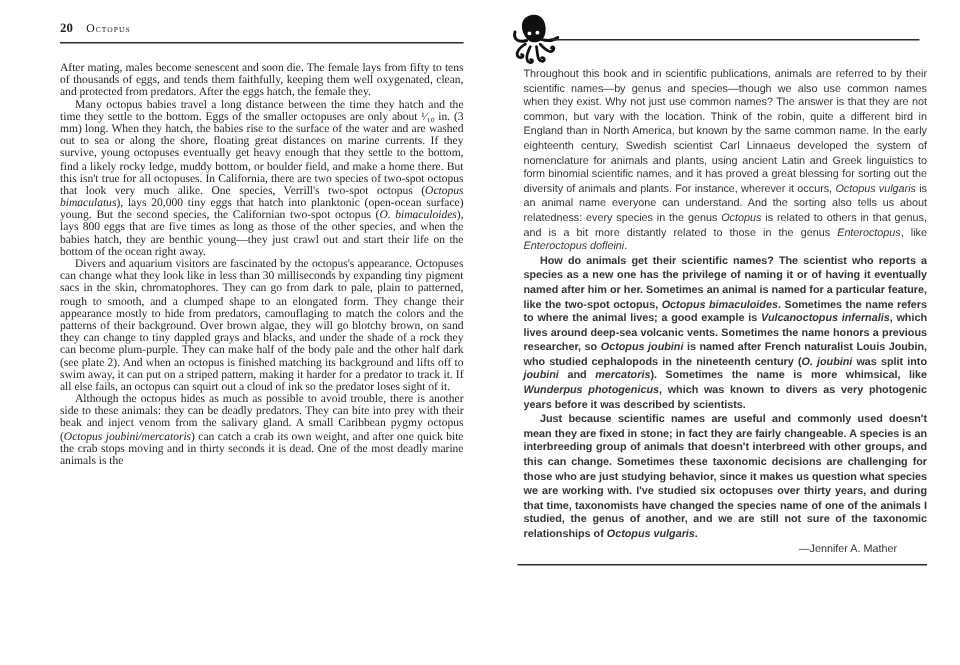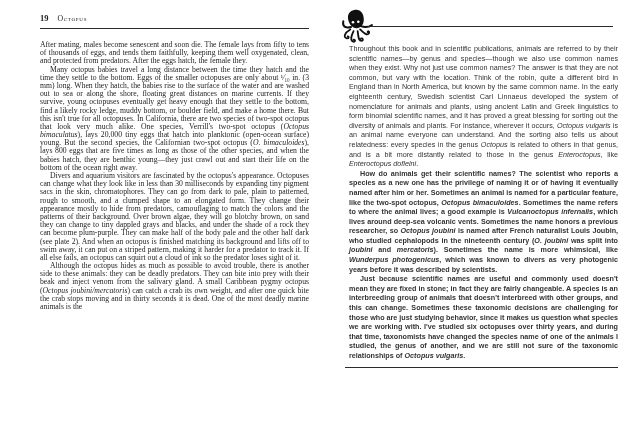--- a/index.html
+++ b/index.html
@@ -58,21 +58,21 @@
   .attribution{margin:0;text-align:right;padding-right:20px;}
   .sb-rule-bottom{margin-top:6px;border-top:1px solid var(--rule);}
 </style>
 </head>
 <body>
 
 <div class="spread">
 
   <section class="page-left">
     <header class="lp-header">
-      <span class="pg-num">19</span>
+      <span class="pg-num">20</span>
       <span class="run-head">Octopus</span>
     </header>
     <div class="lp-body">
       <p class="para">After mating, males become senescent and soon die. The female lays from fifty to tens of thousands of eggs, and tends them faithfully, keeping them well oxygenated, clean, and protected from predators. After the eggs hatch, the female they.</p>
       <p class="para indent">Many octopus babies travel a long distance between the time they hatch and the time they settle to the bottom. Eggs of the smaller octopuses are only about ¹⁄₁₀ in. (3 mm) long. When they hatch, the babies rise to the surface of the water and are washed out to sea or along the shore, floating great distances on marine currents. If they survive, young octopuses eventually get heavy enough that they settle to the bottom, find a likely rocky ledge, muddy bottom, or boulder field, and make a home there. But this isn't true for all octopuses. In California, there are two species of two-spot octopus that look very much alike. One species, Verrill's two-spot octopus (<i>Octopus bimaculatus</i>), lays 20,000 tiny eggs that hatch into planktonic (open-ocean surface) young. But the second species, the Californian two-spot octopus (<i>O. bimaculoides</i>), lays 800 eggs that are five times as long as those of the other species, and when the babies hatch, they are benthic young—they just crawl out and start their life on the bottom of the ocean right away.</p>
       <p class="para indent">Divers and aquarium visitors are fascinated by the octopus's appearance. Octopuses can change what they look like in less than 30 milliseconds by expanding tiny pigment sacs in the skin, chromatophores. They can go from dark to pale, plain to patterned, rough to smooth, and a clumped shape to an elongated form. They change their appearance mostly to hide from predators, camouflaging to match the colors and the patterns of their background. Over brown algae, they will go blotchy brown, on sand they can change to tiny dappled grays and blacks, and under the shade of a rock they can become plum-purple. They can make half of the body pale and the other half dark (see plate 2). And when an octopus is finished matching its background and lifts off to swim away, it can put on a striped pattern, making it harder for a predator to track it. If all else fails, an octopus can squirt out a cloud of ink so the predator loses sight of it.</p>
       <p class="para indent">Although the octopus hides as much as possible to avoid trouble, there is another side to these animals: they can be deadly predators. They can bite into prey with their beak and inject venom from the salivary gland. A small Caribbean pygmy octopus (<i>Octopus joubini/mercatoris</i>) can catch a crab its own weight, and after one quick bite the crab stops moving and in thirty seconds it is dead. One of the most deadly marine animals is the</p>
     </div>
   </section>
 
@@ -94,17 +94,18 @@
           <circle cx="16.3" cy="16.2" r="1.6" fill="#ffffff"></circle>
           <circle cx="22.8" cy="15.6" r="1.6" fill="#ffffff"></circle>
         </svg>
       </span>
       <span class="sb-rule-top"></span>
     </div>
     <div class="sb-body">
       <p class="spara">Throughout this book and in scientific publications, animals are referred to by their scientific names—by genus and species—though we also use common names when they exist. Why not just use common names? The answer is that they are not common, but vary with the location. Think of the robin, quite a different bird in England than in North America, but known by the same common name. In the early eighteenth century, Swedish scientist Carl Linnaeus developed the system of nomenclature for animals and plants, using ancient Latin and Greek linguistics to form binomial scientific names, and it has proved a great blessing for sorting out the diversity of animals and plants. For instance, wherever it occurs, <i>Octopus vulgaris</i> is an animal name everyone can understand. And the sorting also tells us about relatedness: every species in the genus <i>Octopus</i> is related to others in that genus, and is a bit more distantly related to those in the genus <i>Enteroctopus</i>, like <i>Enteroctopus dofleini</i>.</p>
       <p class="spara indent">How do animals get their scientific names? The scientist who reports a species as a new one has the privilege of naming it or of having it eventually named after him or her. Sometimes an animal is named for a particular feature, like the two-spot octopus, <i>Octopus bimaculoides</i>. Sometimes the name refers to where the animal lives; a good example is <i>Vulcanoctopus infernalis</i>, which lives around deep-sea volcanic vents. Sometimes the name honors a previous researcher, so <i>Octopus joubini</i> is named after French naturalist Louis Joubin, who studied cephalopods in the nineteenth century (<i>O. joubini</i> was split into <i>joubini</i> and <i>mercatoris</i>). Sometimes the name is more whimsical, like <i>Wunderpus photogenicus</i>, which was known to divers as very photogenic years before it was described by scientists.</p>
       <p class="spara indent">Just because scientific names are useful and commonly used doesn't mean they are fixed in stone; in fact they are fairly changeable. A species is an interbreeding group of animals that doesn't interbreed with other groups, and this can change. Sometimes these taxonomic decisions are challenging for those who are just studying behavior, since it makes us question what species we are working with. I've studied six octopuses over thirty years, and during that time, taxonomists have changed the species name of one of the animals I studied, the genus of another, and we are still not sure of the taxonomic relationships of <i>Octopus vulgaris</i>.</p>
+      <p class="attribution">—Jennifer A. Mather</p>
     </div>
     <div class="sb-rule-bottom"></div>
   </aside>
 
 </div>
 
 </body></html>

